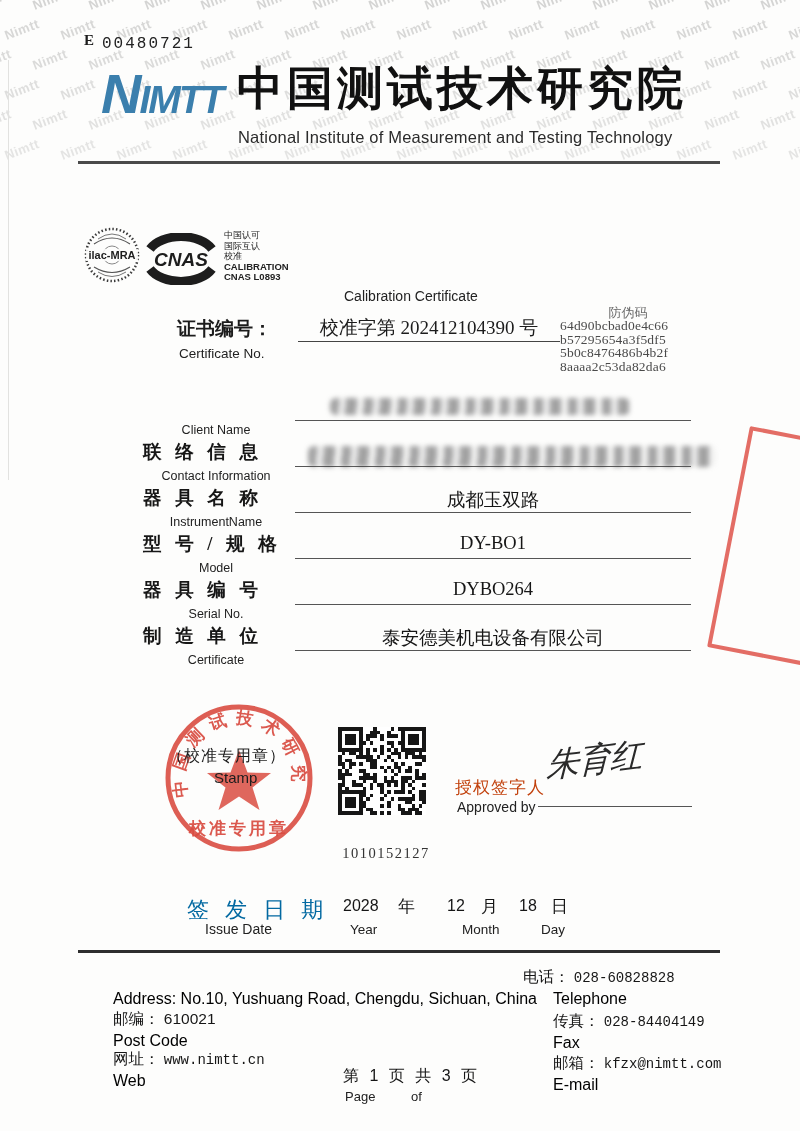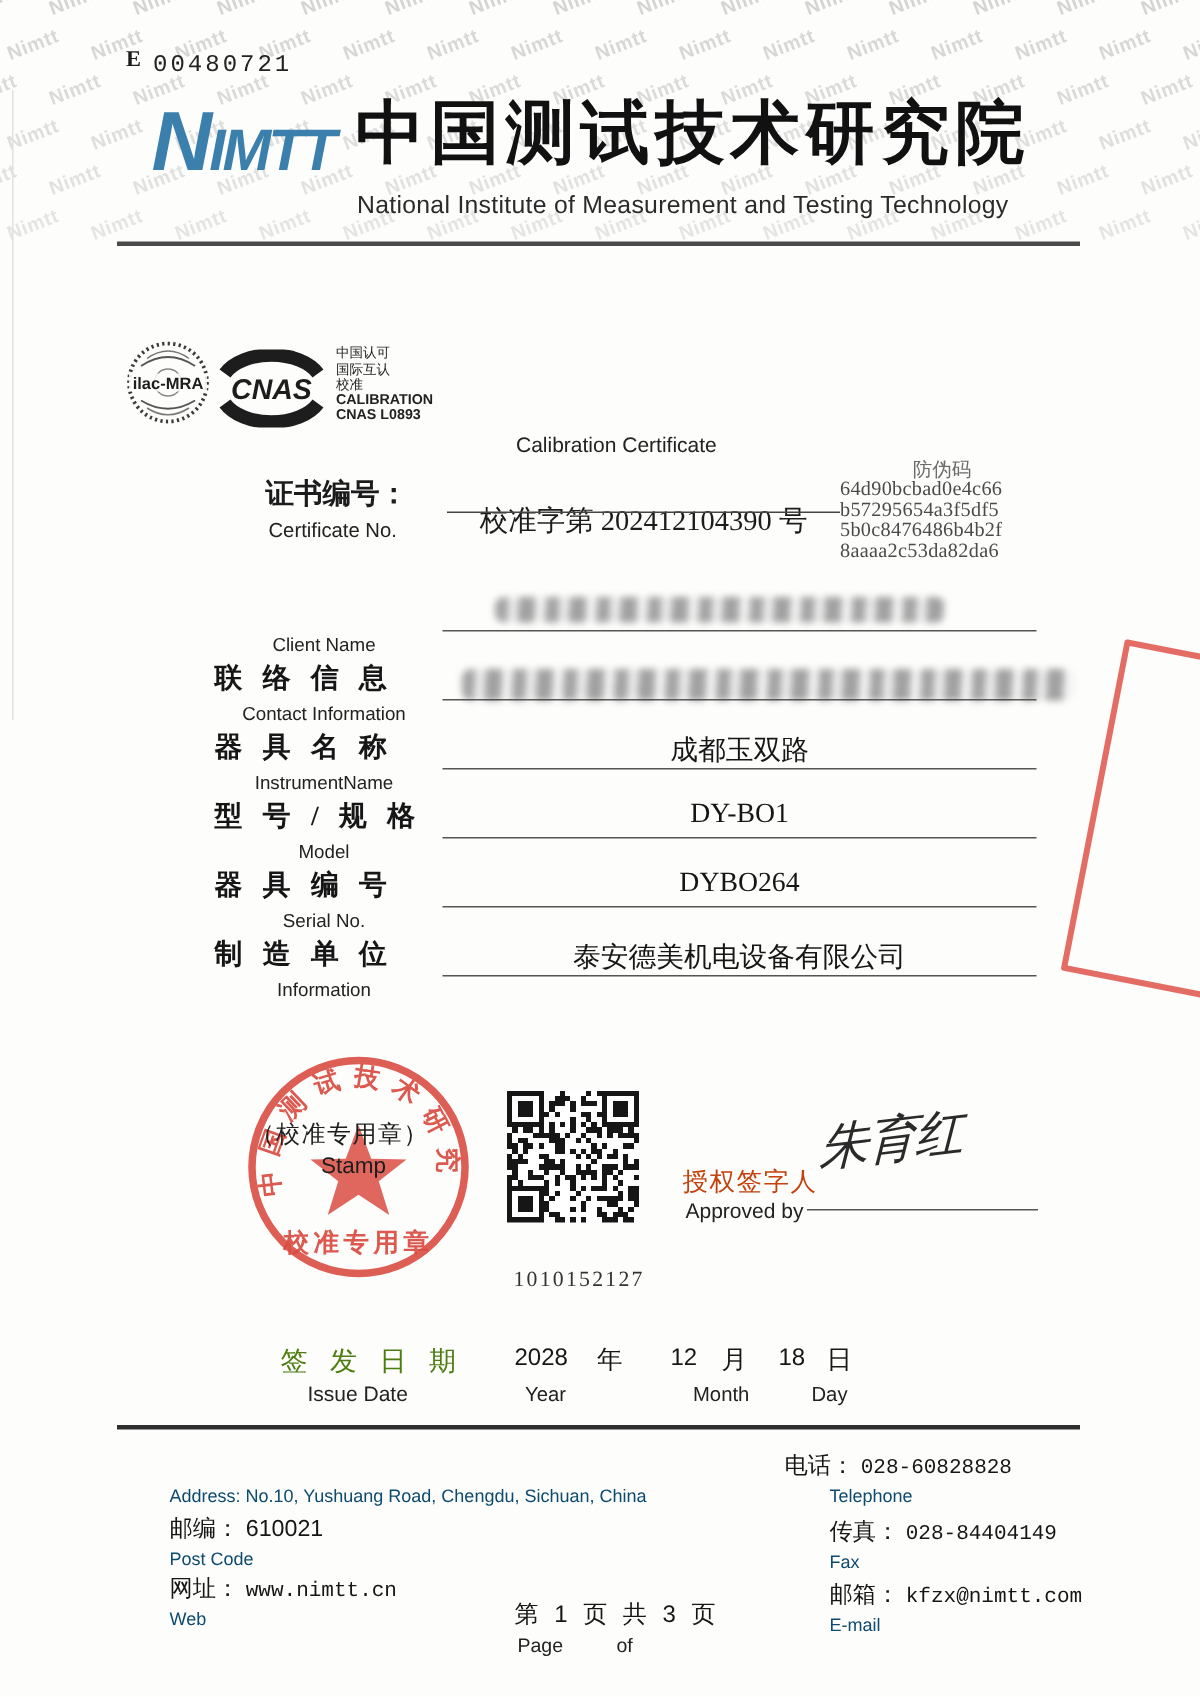--- a/index.html
+++ b/index.html
@@ -35,21 +35,21 @@
   .cnas-text{left:224px;top:230px;font-size:9px;line-height:10.5px;color:#222;}
   .cnas-text .b{font-weight:700;font-size:9.5px;}
   .title-cn{left:282px;top:226px;font-size:44px;font-weight:700;letter-spacing:20px;color:#111;
             font-family:"Liberation Serif","DejaVu Serif",serif;white-space:nowrap;}
   .title-en{left:344px;top:288px;font-size:14px;color:#222;}
 
   
   .certno-label{left:177px;top:316px;font-size:19px;font-weight:600;
                 font-family:"Liberation Serif",serif;}
   .certno-value{left:298px;top:315px;width:262px;text-align:center;font-size:19px;
-                font-family:"Liberation Serif",serif;white-space:nowrap;margin-top:19px;}
+                font-family:"Liberation Serif",serif;white-space:nowrap;}
   .certno-line{left:298px;top:341px;width:262px;height:1px;background:#444;}
   .certno-en{left:179px;top:346px;font-size:13.5px;color:#222;}
 
   
   .anti-label{left:562px;top:304px;width:132px;text-align:center;font-size:13px;color:#6a6a6a;}
   .anti-codes{left:560px;top:319px;width:136px;font-size:13.5px;line-height:13.5px;color:#4a4a4a;
               font-family:"Liberation Serif",serif;letter-spacing:.2px;}
 
   
   .f-label{left:143px;width:146px;font-size:18.5px;font-weight:600;color:#161616;white-space:nowrap;
@@ -66,30 +66,30 @@
   .stamp-overlay2{left:214px;top:769px;font-size:15px;color:#1d1d1d;}
   .qr-num{left:340px;top:845px;width:92px;text-align:center;font-size:14.5px;letter-spacing:1.5px;color:#333;
           font-family:"Liberation Serif",serif;}
   .appr-cn{left:455px;top:776px;font-size:17px;color:#c2410c;letter-spacing:1px;}
   .appr-en{left:457px;top:799px;font-size:14px;color:#222;}
   .appr-line{left:538px;top:806px;width:154px;height:1px;background:#555;}
   .signature{left:546px;top:738px;font-size:33px;color:#2a2a2a;font-style:italic;letter-spacing:-1px;
              font-family:"Liberation Serif","DejaVu Serif",serif;transform:rotate(-7deg) skewX(-8deg);}
 
   
-  .issue-cn{left:187px;top:895px;font-size:18px;letter-spacing:5px;color:#4d7c0f;}
+  .issue-cn{left:187px;top:895px;font-size:22px;letter-spacing:5px;color:#0369a1;}
   .issue-en{left:205px;top:921px;font-size:14px;color:#222;}
   .d{font-size:16px;color:#161616;}
   .d-cjk{font-size:17px;color:#161616;}
   .d-en{font-size:13.5px;color:#222;}
   .rule2{left:78px;top:950px;width:642px;height:3px;background:#2e2e2e;}
 
   
   .ft-cn{font-size:15.5px;color:#161616;white-space:nowrap;}
-  .ft-en{font-size:12px;color:#0c4a6e;white-space:nowrap;}
+  .ft-en{font-size:16px;color:#000000;white-space:nowrap;}
   .ft-mono{font-family:"Liberation Mono","DejaVu Sans Mono",monospace;font-size:14px;}
   .pag-cn{left:343px;top:1066px;font-size:16px;letter-spacing:3px;color:#161616;white-space:nowrap;}
   .pag-page{left:345px;top:1089px;font-size:13px;color:#222;}
   .pag-of{left:411px;top:1089px;font-size:13px;color:#222;}
 
   
   .seam{left:750px;top:426px;width:150px;height:225px;border:4px solid rgba(222,84,74,.85);
         border-radius:2px;transform:rotate(11deg);transform-origin:0 0;display:flex;flex-direction:row-reverse;
         justify-content:flex-start;gap:4px;padding:6px 4px;box-sizing:border-box;}
   .seam-col{writing-mode:vertical-rl;text-orientation:upright;font-size:20px;font-weight:600;
@@ -261,21 +261,21 @@
   <div class="abs f-en" style="top:561px">Model</div>
   <div class="abs f-val" style="top:533px">DY-BO1</div>
   <div class="abs f-line" style="top:558px"></div>
 
   <div class="abs f-label" style="top:577px">器 具 编 号</div>
   <div class="abs f-en" style="top:607px">Serial No.</div>
   <div class="abs f-val" style="top:579px">DYBO264</div>
   <div class="abs f-line" style="top:604px"></div>
 
   <div class="abs f-label" style="top:623px">制 造 单 位</div>
-  <div class="abs f-en" style="top:653px">Information</div>
+  <div class="abs f-en" style="top:653px">Certificate</div>
   <div class="abs f-val" style="top:625px">泰安德美机电设备有限公司</div>
   <div class="abs f-line" style="top:650px"></div>
 
   <svg class="abs" style="left:160px;top:698px" width="158" height="162" viewBox="0 0 158 162">
     <circle cx="79" cy="80" r="71" fill="none" stroke="#D94C41" stroke-width="5" opacity="0.9"></circle>
     <path id="ringArc" d="M 28.3 98.5 A 54 54 0 1 1 129.7 98.5" fill="none"></path>
     <text font-size="17" font-weight="bold" fill="#D94C41" opacity="0.92" letter-spacing="8" font-family="Liberation Serif, serif">
       <textPath href="#ringArc">中国测试技术研究院</textPath>
     </text>
     <polygon points="79,52 87.5,74.5 111,75 92.5,89.5 99.5,112 79,98.5 58.5,112 65.5,89.5 47,75 70.5,74.5" fill="#D94C41" opacity="0.85"></polygon>

